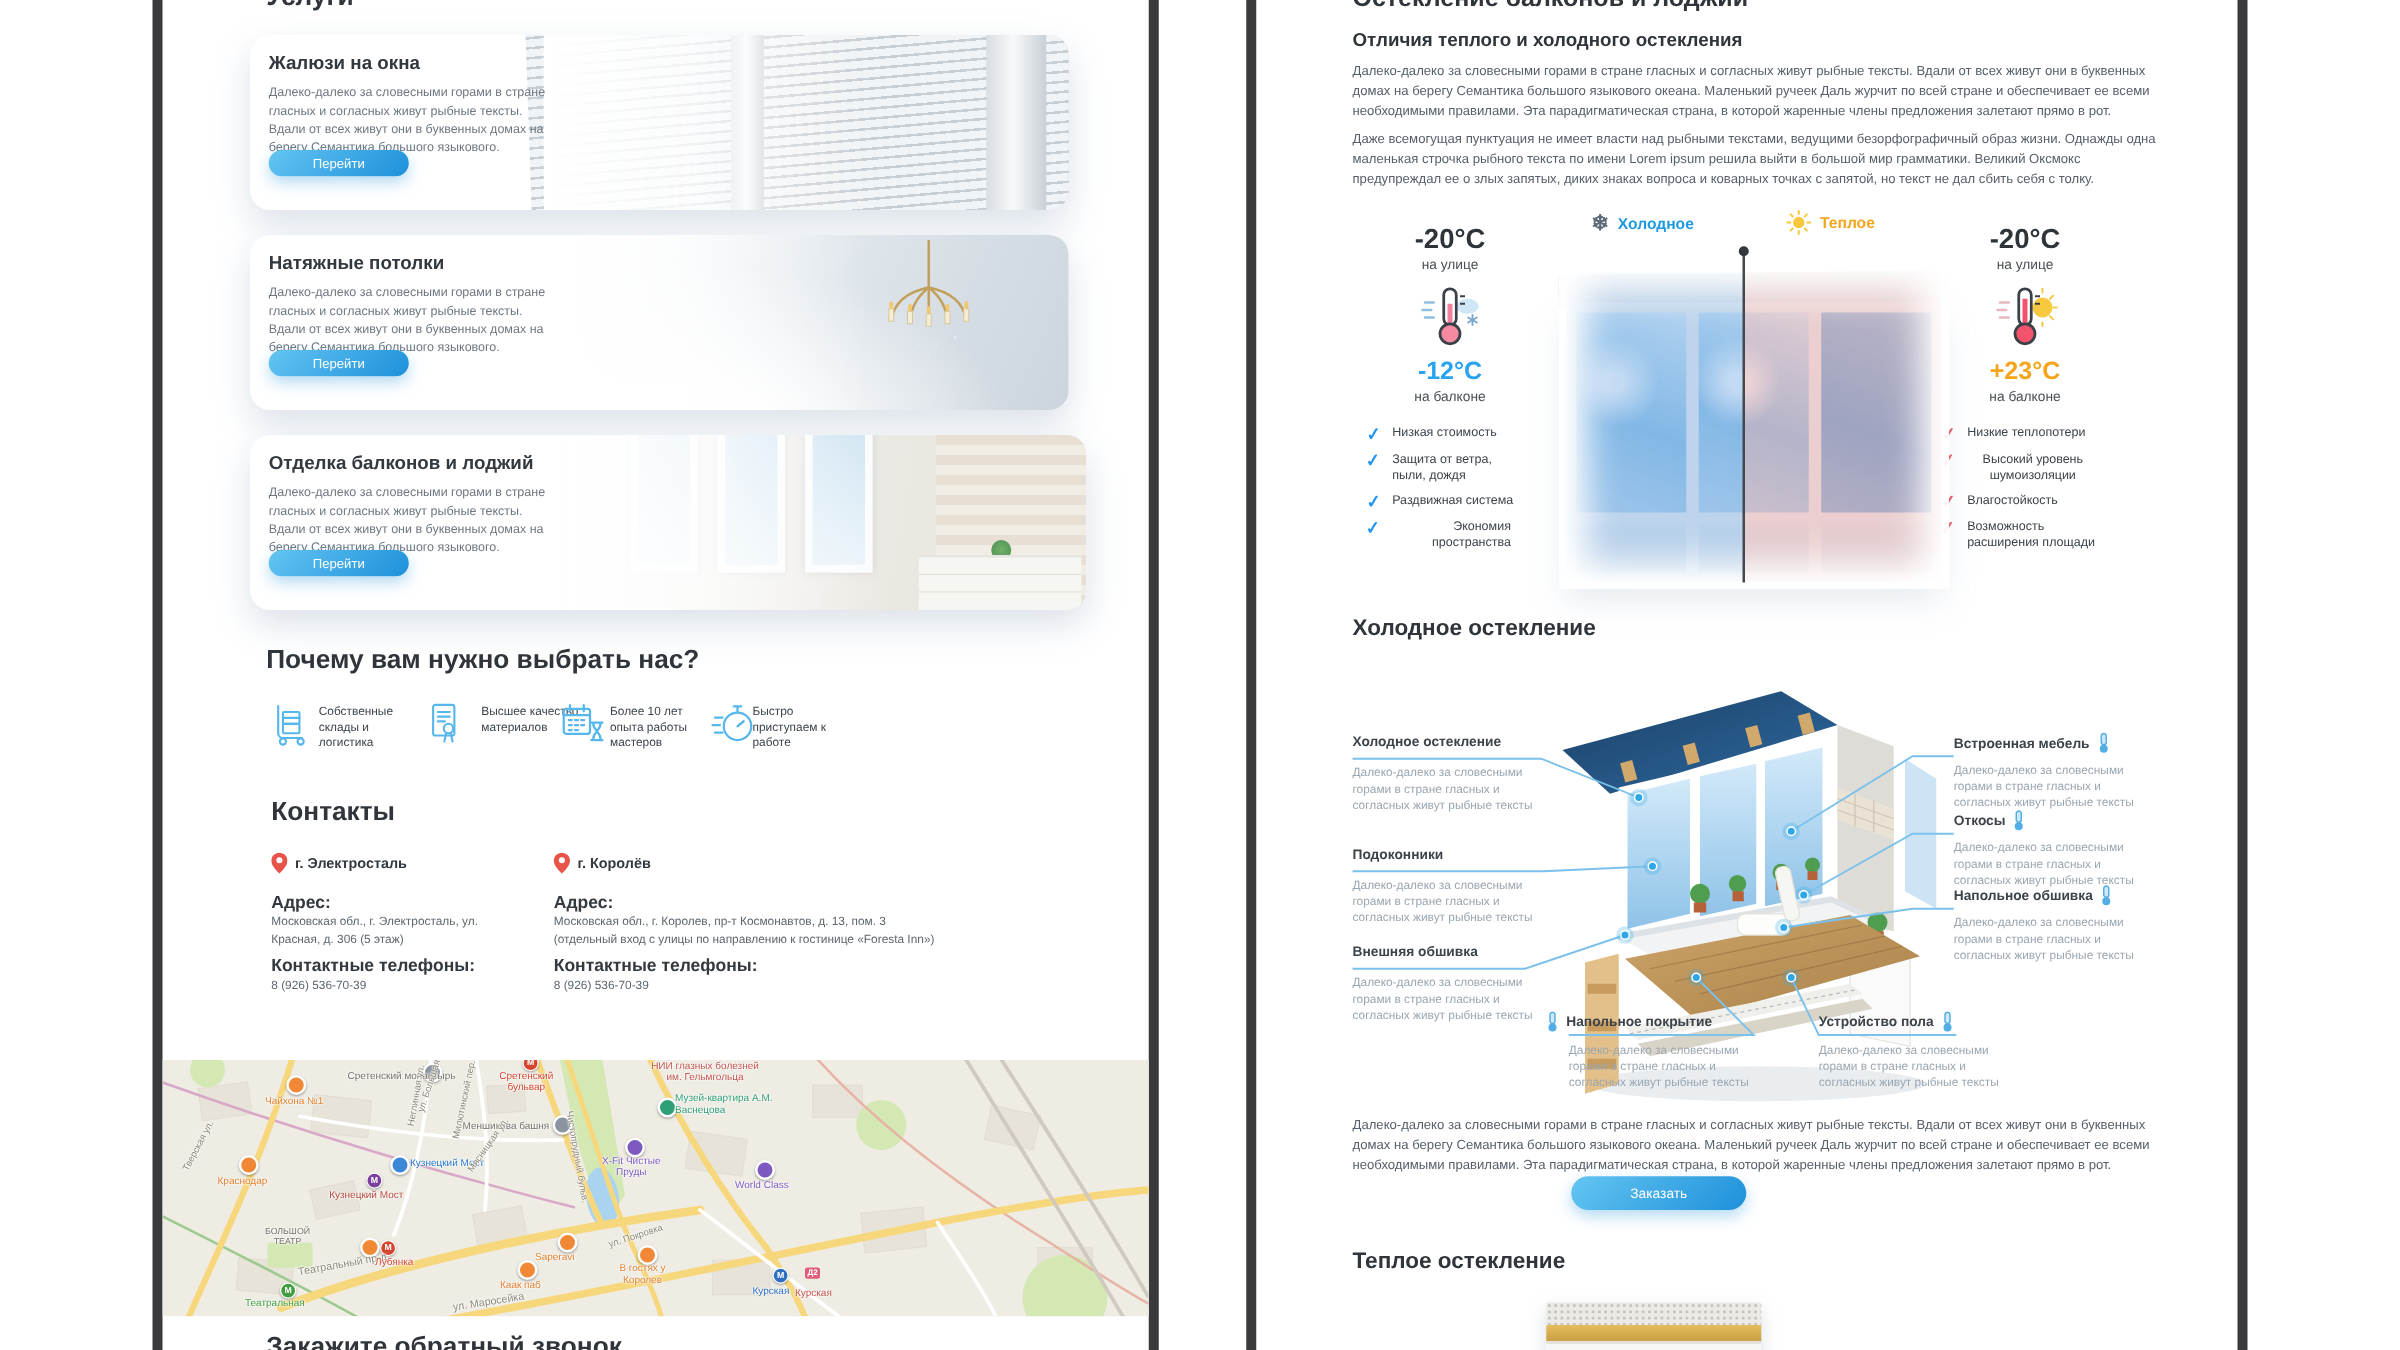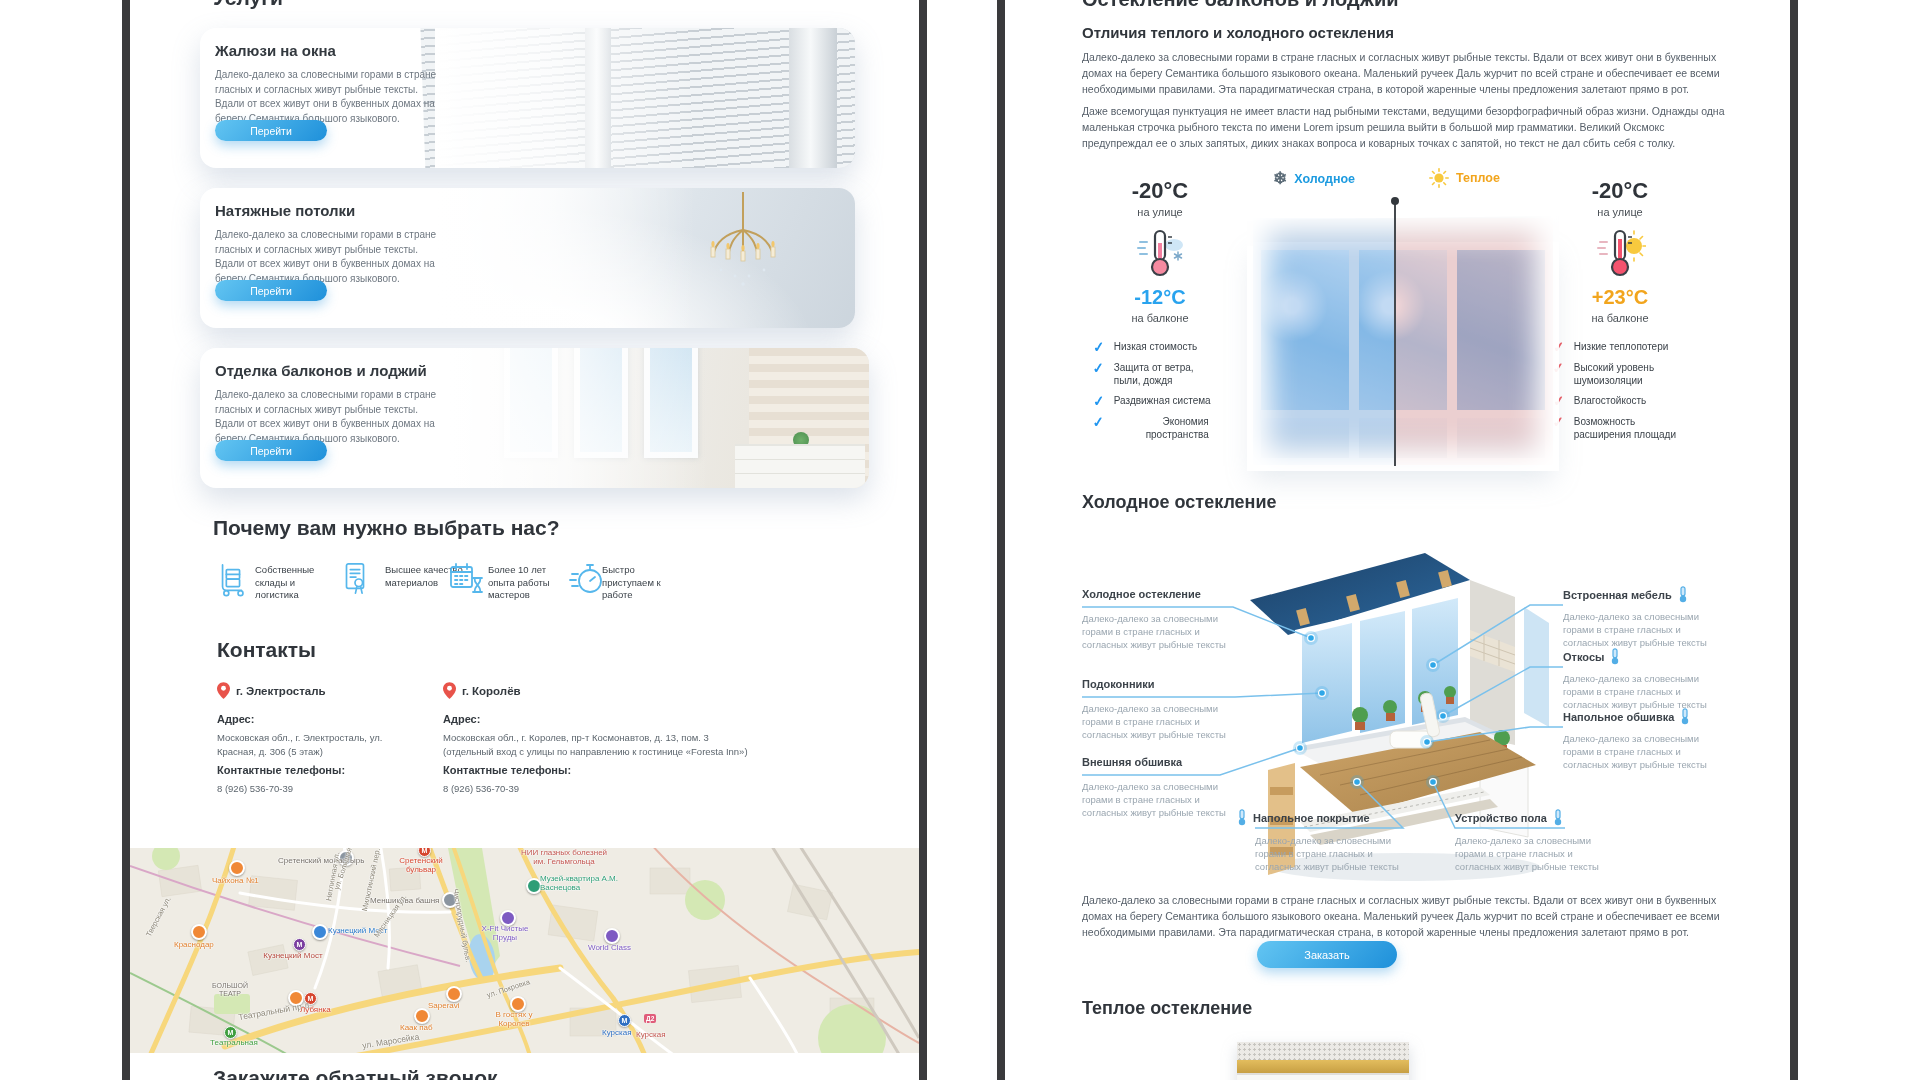--- a/index.html
+++ b/index.html
@@ -29,21 +29,21 @@
   .photo-balcony{background:linear-gradient(100deg,#f4f6f7 0%,#eae7e0 70%);}
   .b-wall{position:absolute;right:0;top:0;bottom:0;width:120px;background:repeating-linear-gradient(180deg,#e7dfd3 0 8px,#f2ede4 8px 16px);}
   .b-win{position:absolute;top:-6px;bottom:30px;width:42px;background:linear-gradient(180deg,#cfe4f2,#e9f3f9);border:6px solid #fbfcfd;box-shadow:0 0 6px rgba(120,140,160,.25);}
   .b-cab{position:absolute;right:4px;bottom:0;width:130px;height:42px;background:#f6f6f3;border-top:2px solid #e6e6e1;}
   .b-cab i{display:block;height:13px;border-bottom:1px solid #e2e2dc;}
   .b-plant{position:absolute;right:60px;bottom:40px;width:16px;height:16px;border-radius:50%;background:radial-gradient(#6fb06a,#4c8f4f);}
   
   .feat-label{position:absolute;font-size:9.5px;line-height:1.32;color:#3c434a;width:86px;}
   
   .city{position:absolute;font-size:11.5px;font-weight:bold;color:#33393f;}
-  .sub-b{position:absolute;font-size:11px;font-weight:bold;color:#33393f;}
+  .sub-b{position:absolute;font-size:14px;font-weight:bold;color:#33393f;}
   .sub-t{position:absolute;font-size:9.5px;line-height:1.5;color:#5d666e;}
   
   .map{position:absolute;left:0;top:848px;width:789px;height:205px;background:#efece4;overflow:hidden;cursor:grab;}
   .map-label{position:absolute;font-size:8px;white-space:nowrap;color:#4a4a45;text-shadow:0 0 2px #fff,0 0 2px #fff,0 0 2px #fff;z-index:5;}
   .lbl-street{color:#8d8778;font-size:7.5px;}
   .lbl-red{color:#c2554f;}.lbl-blue{color:#2879c9;}.lbl-purple{color:#7d5ac2;}.lbl-green{color:#2e9e77;}
   .lbl-orange{color:#e0802f;}.lbl-mred{color:#d6462f;}.lbl-mgreen{color:#3f9e3f;}.lbl-gray{color:#77716a;}
   .lbl-dred{color:#b5473b;}.lbl-mblue{color:#2f6fc2;}
   .wrapc{white-space:normal;text-align:center;line-height:1.15;}
   .poi{position:absolute;width:12px;height:12px;border-radius:50%;border:2px solid #fff;box-shadow:0 1px 2px rgba(0,0,0,.35);z-index:4;}
@@ -290,21 +290,21 @@
     <span class="poi poi-b" style="left:182px;top:76px;"></span>
     <span class="map-label lbl-blue" style="left:198px;top:78px;">Кузнецкий Мост</span>
     <span class="metro m-purple" style="left:163px;top:90px;">М</span>
     <span class="map-label lbl-dred wrapc" style="left:133px;top:103px;width:60px;">Кузнецкий Мост</span>
     <span class="map-label lbl-gray wrapc" style="left:72px;top:134px;width:56px;font-size:7px;">БОЛЬШОЙ ТЕАТР</span>
     <span class="map-label lbl-street" style="left:108px;top:158px;transform:rotate(-10deg);font-size:8.5px;">Театральный пр-д</span>
     <span class="poi poi-o" style="left:158px;top:142px;"></span>
     <span class="metro m-red" style="left:174px;top:144px;">М</span>
     <span class="map-label lbl-mred" style="left:170px;top:157px;">Лубянка</span>
     <span class="metro m-green" style="left:94px;top:178px;">М</span>
-    <span class="map-label lbl-mgreen" style="left:66px;top:190px;margin-left:14px;">Театральная</span>
+    <span class="map-label lbl-mgreen" style="left:66px;top:190px;">Театральная</span>
     <span class="map-label lbl-street" style="left:232px;top:188px;transform:rotate(-9deg);font-size:8.5px;">ул. Маросейка</span>
     <span class="map-label lbl-gray" style="left:240px;top:48px;">Меншикова башня</span>
     <span class="poi poi-gray" style="left:312px;top:44px;"></span>
     <span class="map-label lbl-street" style="left:330px;top:40px;transform:rotate(80deg);transform-origin:left top;">Чистопрудный бульв.</span>
     <span class="poi poi-p" style="left:370px;top:62px;"></span>
     <span class="map-label lbl-purple wrapc" style="left:344px;top:76px;width:62px;">X-Fit Чистые Пруды</span>
     <span class="poi poi-g" style="left:396px;top:30px;"></span>
     <span class="map-label lbl-green" style="left:410px;top:26px;white-space:normal;width:86px;line-height:1.15;">Музей-квартира А.М. Васнецова</span>
     <span class="map-label lbl-red wrapc" style="left:388px;top:0px;width:92px;">НИИ глазных болезней им. Гельмгольца</span>
     <span class="poi poi-p" style="left:474px;top:80px;"></span>
@@ -440,21 +440,21 @@
     </svg>
     <div class="t-mid" style="left:545px;top:126px;color:#f2a51d;">+23°C</div>
     <div class="t-sub" style="left:545px;top:152px;">на балконе</div>
     <div class="benefits" style="left:548px;top:180px;">
       <div class="benefit">
           <span class="chk chk-r">✓</span>
           <span style="width:130px;">Низкие теплопотери</span>
         </div>
       <div class="benefit">
           <span class="chk chk-r">✓</span>
-          <span style="width:105px;">Высокий уровень шумоизоляции</span>
+          <span style="width:105px;text-align:center;">Высокий уровень шумоизоляции</span>
         </div>
       <div class="benefit">
           <span class="chk chk-r">✓</span>
           <span style="width:130px;">Влагостойкость</span>
         </div>
       <div class="benefit">
           <span class="chk chk-r">✓</span>
           <span style="width:120px;">Возможность расширения площади</span>
         </div>
     </div>

